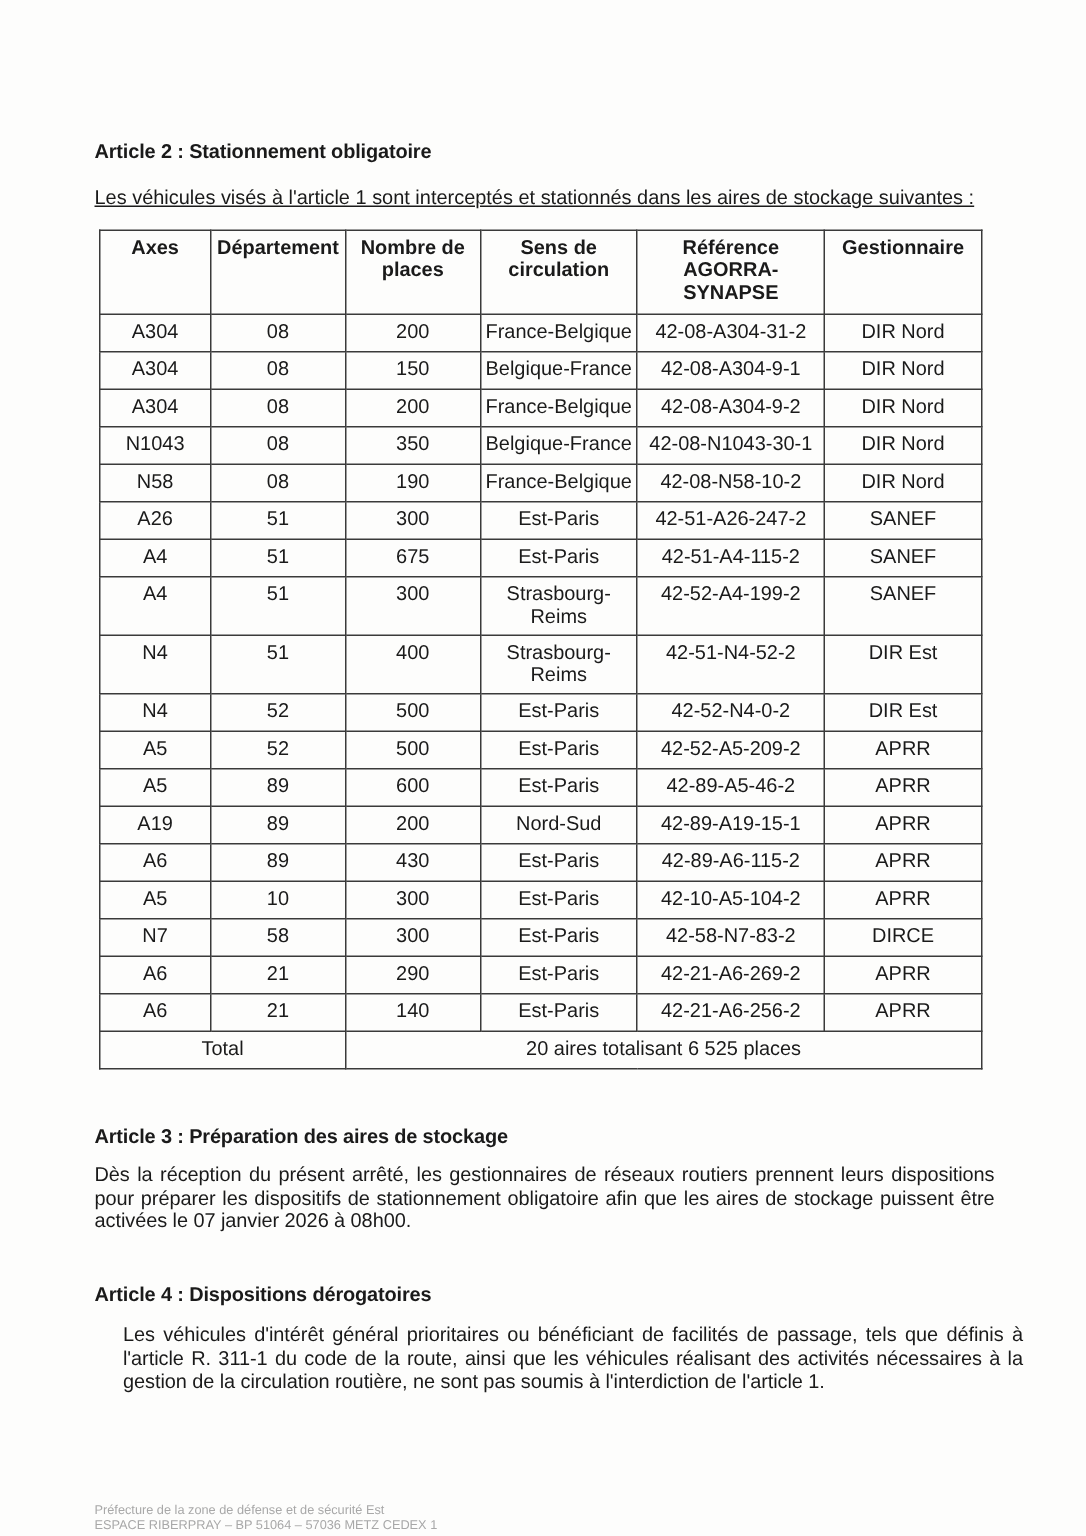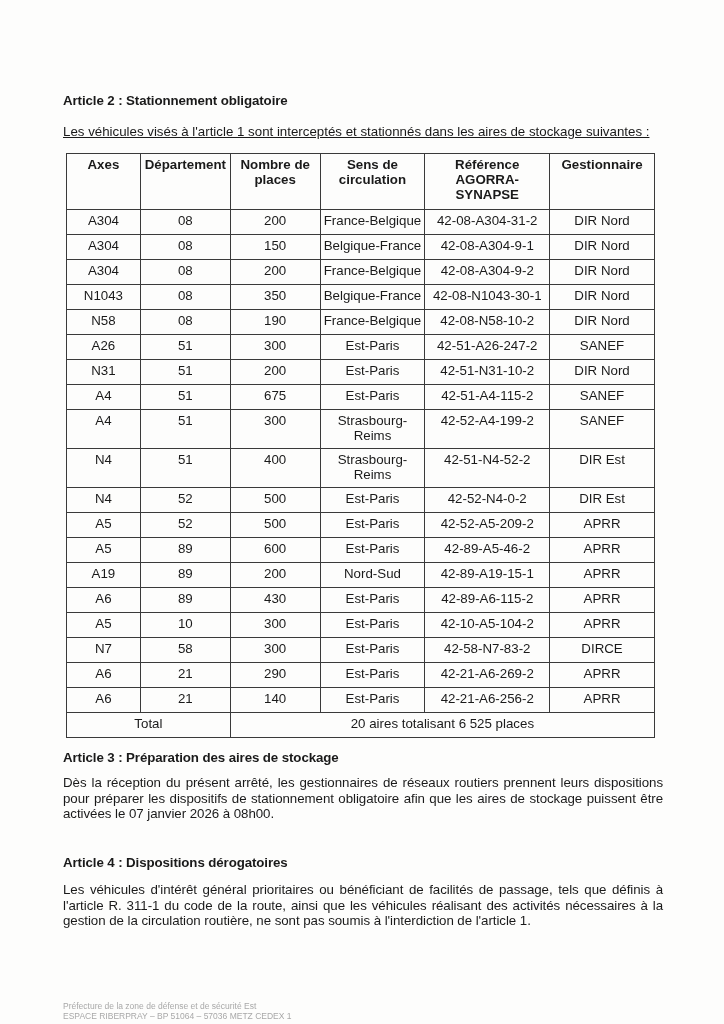--- a/index.html
+++ b/index.html
@@ -112,28 +112,20 @@
         </tr>
         <tr>
           <td>A26</td>
           <td>51</td>
           <td>300</td>
           <td>Est-Paris</td>
           <td>42-51-A26-247-2</td>
           <td>SANEF</td>
         </tr>
         <tr>
-          <td>N31</td>
-          <td>51</td>
-          <td>200</td>
-          <td>Est-Paris</td>
-          <td>42-51-N31-10-2</td>
-          <td>DIR Nord</td>
-        </tr>
-        <tr>
           <td>A4</td>
           <td>51</td>
           <td>675</td>
           <td>Est-Paris</td>
           <td>42-51-A4-115-2</td>
           <td>SANEF</td>
         </tr>
         <tr class="tall">
           <td>A4</td>
           <td>51</td>
@@ -234,19 +226,19 @@
         <td colspan="2" class="total-label">Total</td>
         <td colspan="4">20 aires totalisant 6 525 places</td>
       </tr>
     </tfoot>
   </table>
 
   <div class="heading" style="top:750px;">Article 3 : Préparation des aires de stockage</div>
   <div class="para" style="top:775px;">Dès la réception du présent arrêté, les gestionnaires de réseaux routiers prennent leurs dispositions pour préparer les dispositifs de stationnement obligatoire afin que les aires de stockage puissent être activées le 07 janvier 2026 à 08h00.</div>
 
   <div class="heading" style="top:855px;">Article 4 : Dispositions dérogatoires</div>
-  <div class="para" style="top:882px;">Les véhicules d'intérêt général prioritaires ou bénéficiant de facilités de passage, tels que définis à l'article R. 311-1 du code de la route, ainsi que les véhicules réalisant des activités nécessaires à la gestion de la circulation routière, ne sont pas soumis à l'interdiction de l'article 1.</div>
+  <div class="para" style="top:882px;margin-left:19px;">Les véhicules d'intérêt général prioritaires ou bénéficiant de facilités de passage, tels que définis à l'article R. 311-1 du code de la route, ainsi que les véhicules réalisant des activités nécessaires à la gestion de la circulation routière, ne sont pas soumis à l'interdiction de l'article 1.</div>
 
   <div class="footer">
     <div>Préfecture de la zone de défense et de sécurité Est</div>
     <div>ESPACE RIBERPRAY – BP 51064 – 57036 METZ CEDEX 1</div>
   </div>
 </div>
 
 </body></html>

